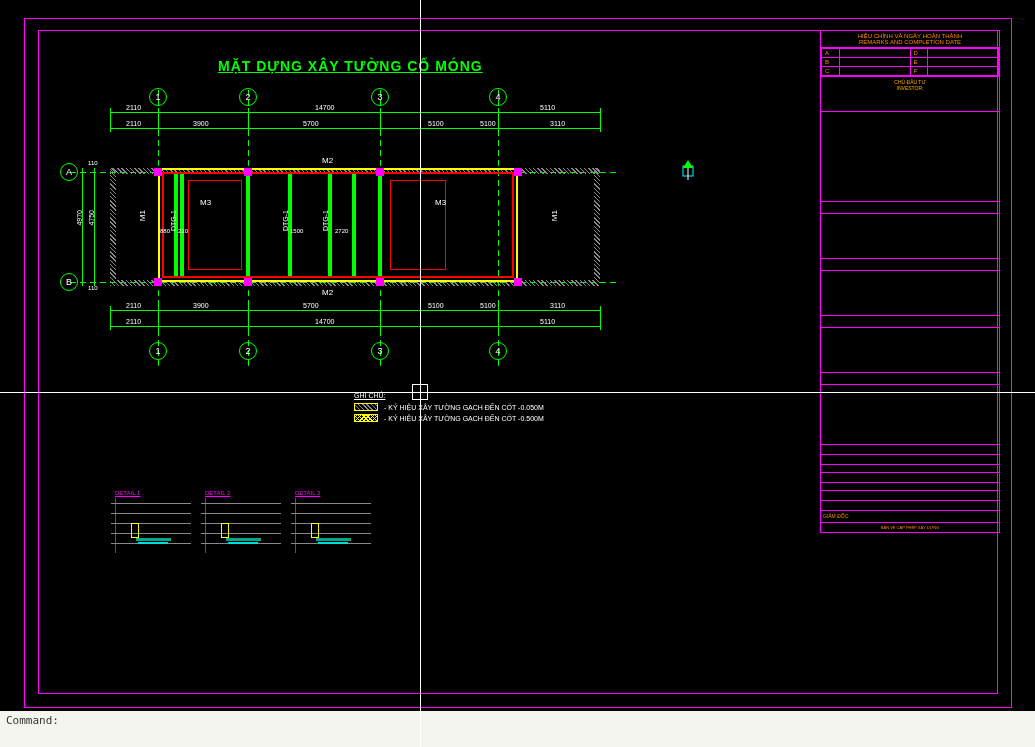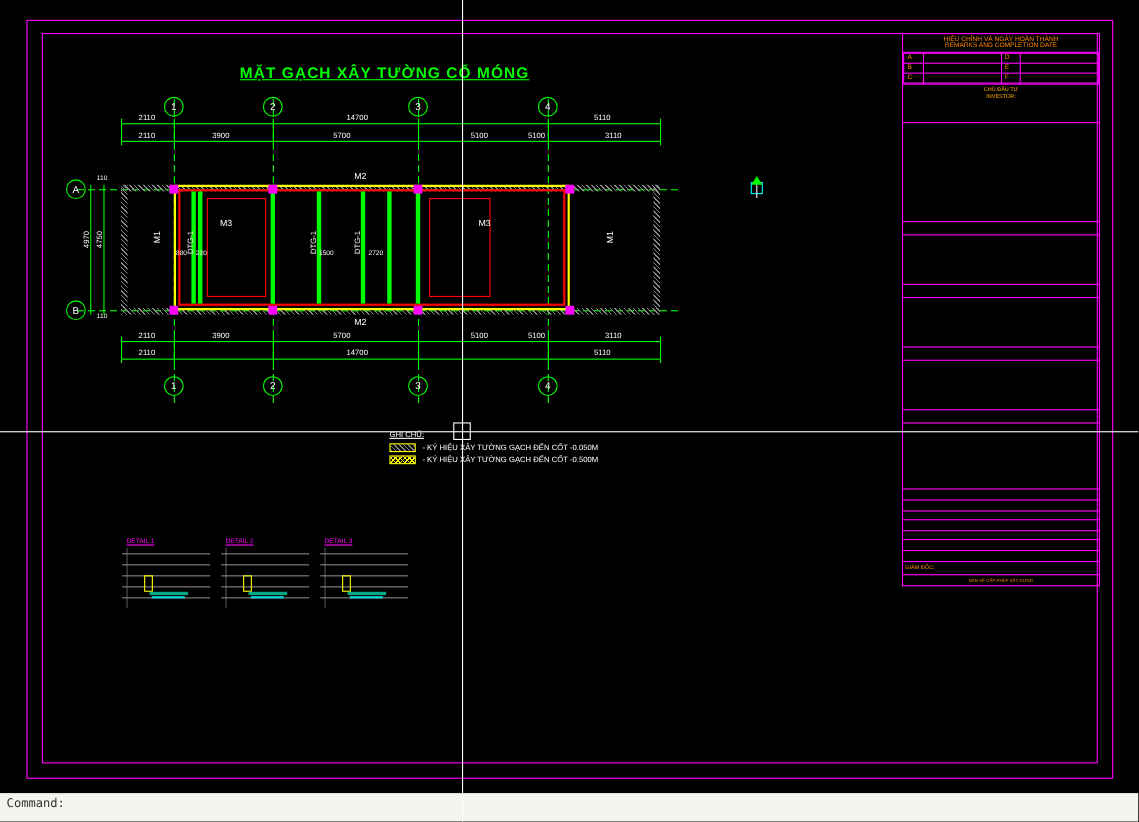--- a/index.html
+++ b/index.html
@@ -38,33 +38,33 @@
 .legend-sw.h2{background:repeating-linear-gradient(45deg,#ffff00 0 1px,transparent 1px 3px),repeating-linear-gradient(-45deg,#ffff00 0 1px,transparent 1px 3px)}
 .detail{position:absolute;width:70px;height:70px}
 .detail-title{color:#ff00ff;font-size:6px;text-decoration:underline;margin-bottom:2px}
 .detail-body{height:55px;position:relative;border-left:1px solid #555}
 .detail-body .ln{position:absolute;left:-5px;width:80px;height:1px;background:#888}
 .detail-body .grn{position:absolute;left:20px;width:35px;height:3px;background:#00aa88}
 .detail-body .cy{position:absolute;left:22px;width:30px;height:2px;background:#00dddd}
 .detail-body .yl{position:absolute;left:15px;width:8px;height:15px;border:1px solid #ffff00}
 .marker{position:absolute;top:158px;left:675px;width:26px;height:26px}
 .marker svg{width:100%;height:100%}
-.cmd{position:absolute;bottom:0;left:0;width:100%;height:26px;background:#f5f5f0;color:#333;font-size:11px;padding:3px 6px;font-family:Consolas,monospace}
+.cmd{position:absolute;bottom:0;left:0;width:100%;height:36px;background:#f5f5f0;color:#333;font-size:11px;padding:3px 6px;font-family:Consolas,monospace}
 </style>
 </head>
 <body>
 
 <div class="crosshair-h"></div>
 <div class="crosshair-v"></div>
 <div class="crosshair-box"></div>
 
 <div class="frame-outer"></div>
 <div class="frame-inner"></div>
 
-<div class="drawing-title">MẶT GẠCH XÂY TƯỜNG CỔ MÓNG</div>
+<div class="drawing-title">MẶT DỰNG XÂY TƯỜNG CỔ MÓNG</div>
 
 <div class="title-bar">
   <div class="title-block">
     <div class="hdr"><span>HIỆU CHỈNH VÀ NGÀY HOÀN THÀNH</span><br><span>REMARKS AND COMPLETION DATE</span></div>
     <table>
       <tbody>
           <tr>
             <td>A</td>
             <td style="width:40%"></td>
             <td>D</td>

